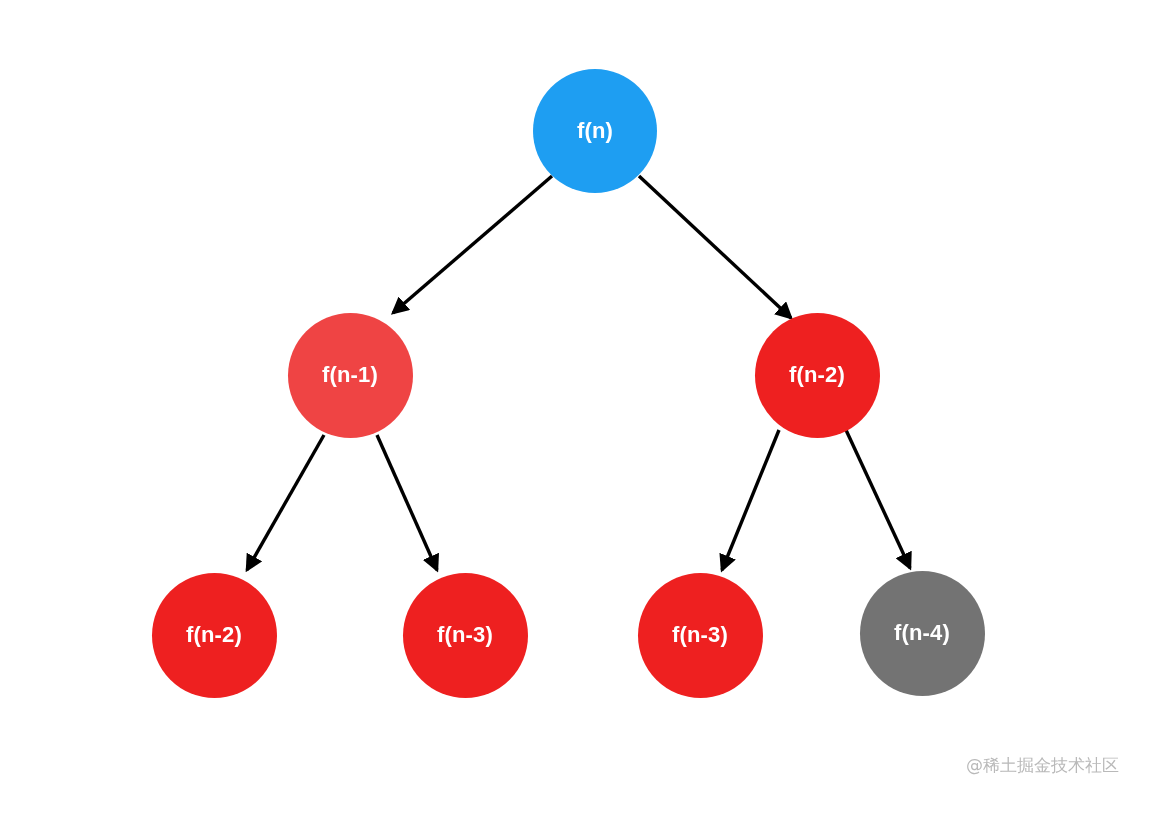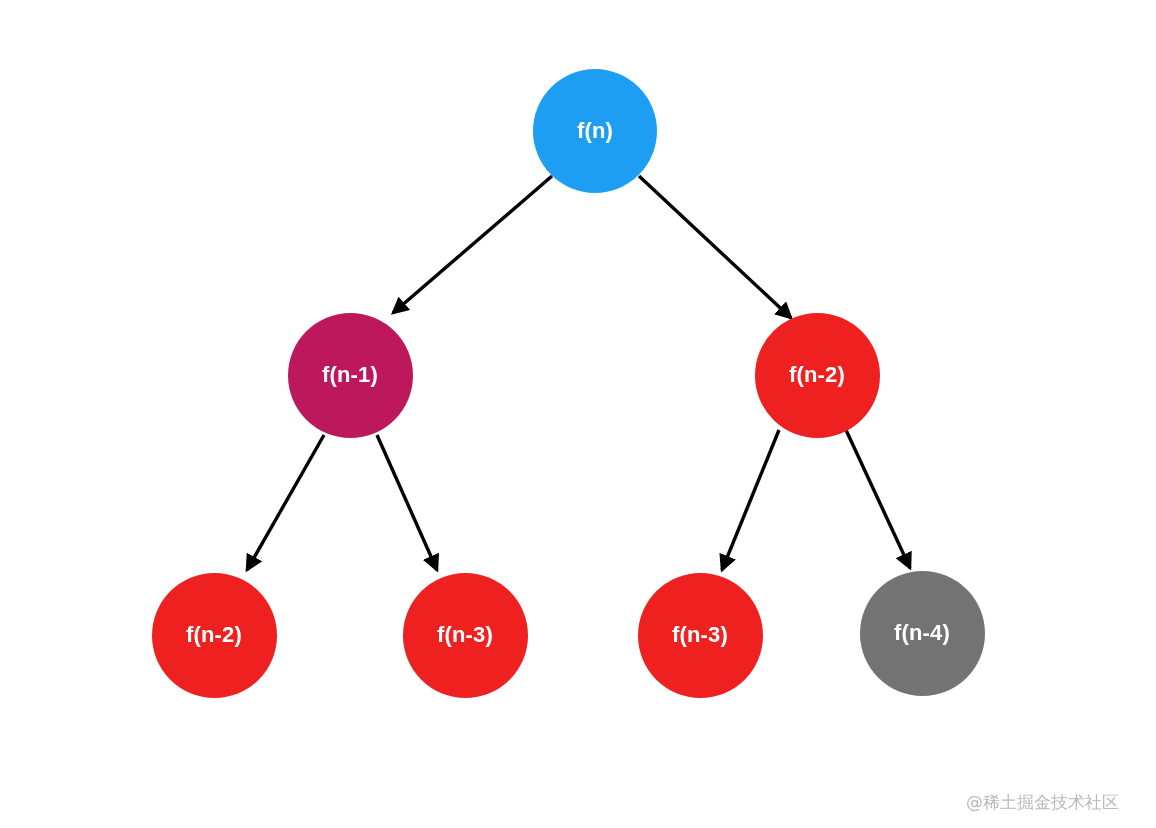--- a/index.html
+++ b/index.html
@@ -71,35 +71,35 @@
         <line x1="377" y1="435" x2="437" y2="570" stroke="#000000" stroke-width="3.4" stroke-linecap="butt" marker-end="url(#arrowhead)"></line>
         <line x1="779" y1="430" x2="722" y2="570" stroke="#000000" stroke-width="3.4" stroke-linecap="butt" marker-end="url(#arrowhead)"></line>
         <line x1="846" y1="430" x2="910" y2="568" stroke="#000000" stroke-width="3.4" stroke-linecap="butt" marker-end="url(#arrowhead)"></line>
       </g>
   </svg>
 
   <div id="nodes-layer">
       <div class="tree-node" style="left: 533px; top: 69px; width: 124px; height: 124px; background: rgb(30, 158, 242); font-size: 22px;">
         <span class="node-label">f(n)</span>
       </div>
-      <div class="tree-node" style="left: 287.5px; top: 312.5px; width: 125px; height: 125px; background: #be185d; font-size: 22px;">
+      <div class="tree-node" style="left: 287.5px; top: 312.5px; width: 125px; height: 125px; background: #ef4444; font-size: 22px;">
         <span class="node-label">f(n-1)</span>
       </div>
       <div class="tree-node" style="left: 754.5px; top: 312.5px; width: 125px; height: 125px; background: rgb(238, 32, 32); font-size: 22px;">
         <span class="node-label">f(n-2)</span>
       </div>
       <div class="tree-node" style="left: 151.5px; top: 572.5px; width: 125px; height: 125px; background: rgb(238, 32, 32); font-size: 22px;">
         <span class="node-label">f(n-2)</span>
       </div>
       <div class="tree-node" style="left: 402.5px; top: 572.5px; width: 125px; height: 125px; background: rgb(238, 32, 32); font-size: 22px;">
         <span class="node-label">f(n-3)</span>
       </div>
       <div class="tree-node" style="left: 637.5px; top: 572.5px; width: 125px; height: 125px; background: rgb(238, 32, 32); font-size: 22px;">
         <span class="node-label">f(n-3)</span>
       </div>
       <div class="tree-node" style="left: 859.5px; top: 570.5px; width: 125px; height: 125px; background: #737373; font-size: 22px;">
         <span class="node-label">f(n-4)</span>
       </div>
     </div>
 
-  <div class="watermark" style="left: 966px; top: 791px; color: rgb(185, 185, 185); text-align: right;">@稀土掘金技术社区</div>
+  <div class="watermark" style="left: 966px; top: 754px; color: rgb(185, 185, 185); text-align: right;">@稀土掘金技术社区</div>
 
 </div>
 
 </body></html>

